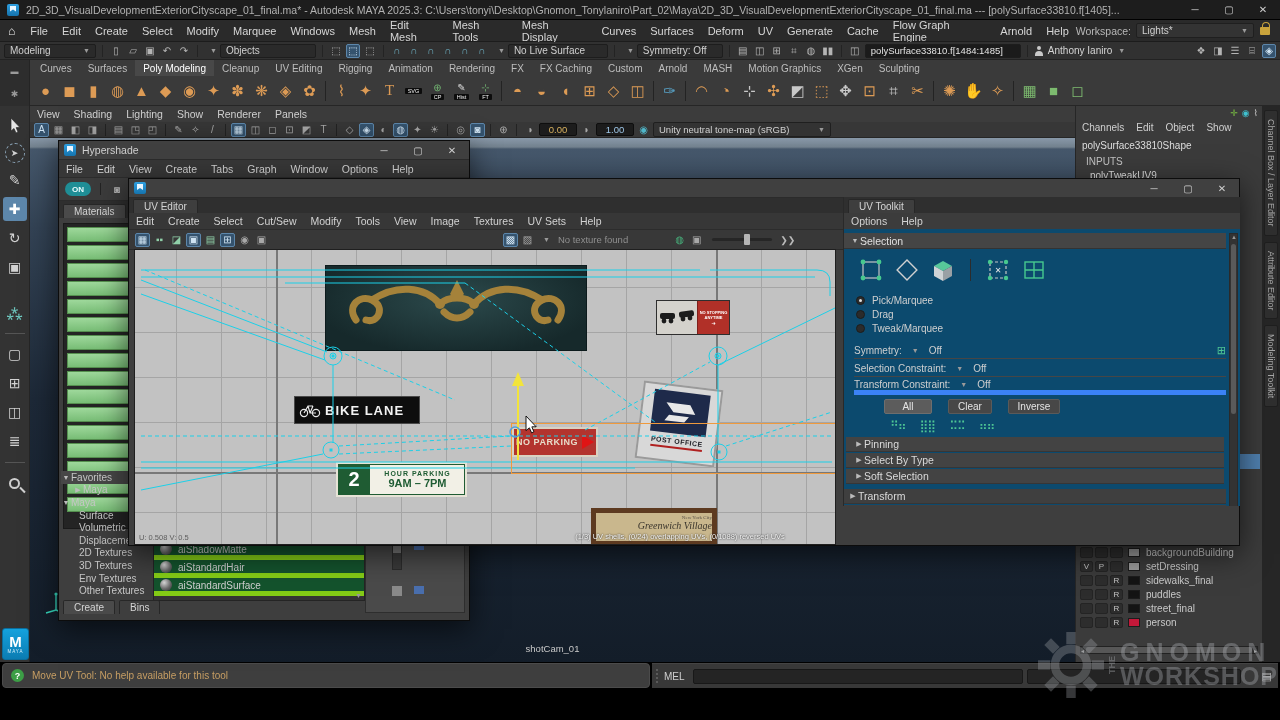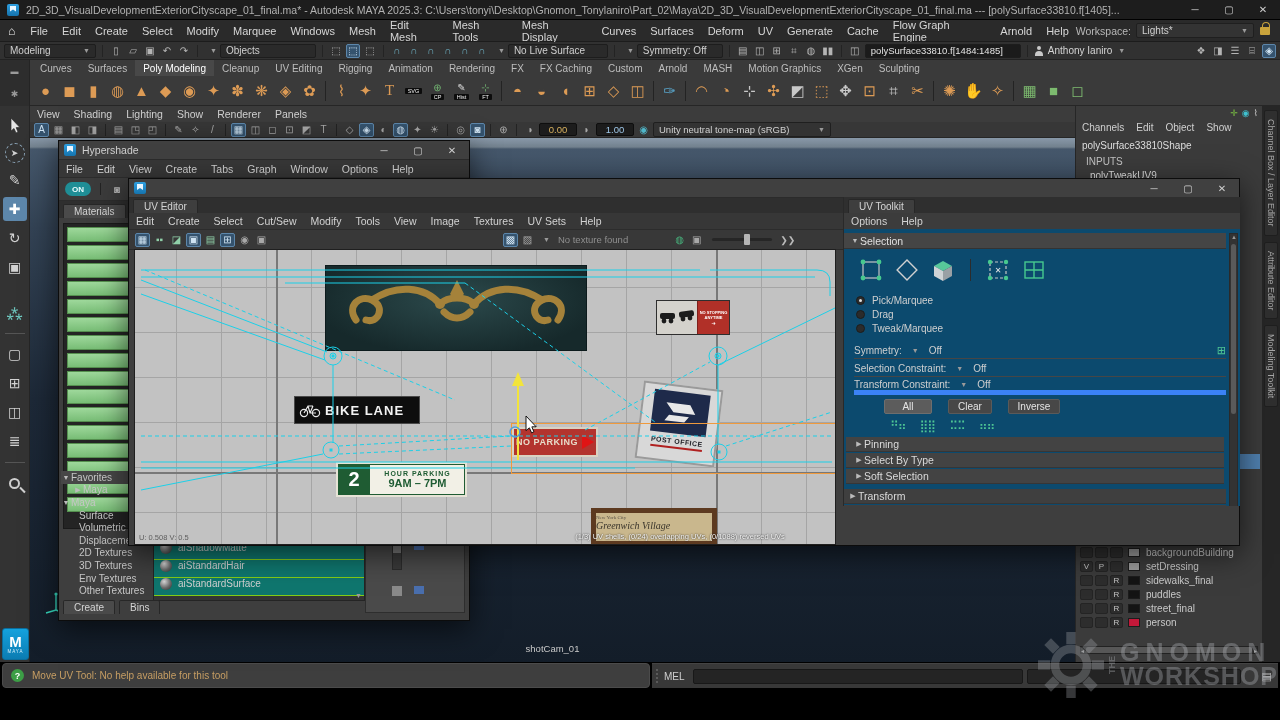--- a/index.html
+++ b/index.html
@@ -69,21 +69,21 @@
   .wtitle{height:19px;background:#404040;display:flex;align-items:center;border-bottom:1px solid #2b2b2b}
   .wtitle .t{font-size:10.5px;color:#cfcfcf;margin-left:6px}
   .wmenu{display:flex;align-items:center;background:#373737;border-bottom:1px solid #2c2c2c}
   .wmenu span{padding:0 7px;font-size:10.5px;color:#d2d2d2}
   .tabstrip{background:#2f2f2f;display:flex;align-items:flex-end}
   .wtab{background:#3e3e3e;color:#d4d4d4;font-size:10px;padding:1px 10px;border:1px solid #272727;border-bottom:none;border-radius:2px 2px 0 0;margin-left:4px}
   
   .gswatch{height:15px;margin:0 3px 3px;background:linear-gradient(#9ed89b,#78bd76);border:1px solid #55904f}
   .treerow{height:12.6px;display:flex;align-items:center;font-size:10px;color:#c6c6c6;white-space:nowrap;overflow:hidden}
   .arr{font-size:7px;color:#bbb;width:10px;text-align:center;flex:none}
-  .matrow{height:18px;display:flex;align-items:flex-start;background:#0f766e;border-bottom:1px solid #84cc16;font-size:10px;color:#cfcfcf}
+  .matrow{height:18px;display:flex;align-items:flex-end;background:#14532d;border-bottom:5px solid #84cc16;font-size:10px;color:#cfcfcf}
   .sphere{width:12px;height:12px;border-radius:50%;background:radial-gradient(circle at 35% 30%,#d6d6d6,#6a6a6a 55%,#2c2c2c);margin:0 6px;flex:none}
   
   #uvcanvas{position:absolute;left:5px;top:70px;width:702px;height:296px;overflow:hidden;border:1px solid #1f1f1f;
     background-color:#c2c2c2;
     background-image:linear-gradient(#a5a5a5 1px,transparent 1px),linear-gradient(90deg,#a5a5a5 1px,transparent 1px);
     background-size:45px 45px;background-position:-4px -8px}
   .darkline{position:absolute;background:#787878}
   .sign{position:absolute;overflow:hidden}
   #uvtoolkit{position:absolute;left:714px;top:18px;width:397px;height:309px;background:#0c4a6e;border-left:1px solid #292929;overflow:hidden}
   .sechdr{position:absolute;left:0;width:382px;height:16px;background:#454545;border-bottom:1px solid #333;display:flex;align-items:center;font-size:10.5px;color:#e0e0e0}
@@ -687,21 +687,21 @@
 
     <div class="sign flex" style="left:201px;top:212px;width:131px;height:35px;background:#f2f0e6;border:2px solid #e6e3d6;box-shadow:0 0 0 1px #1f5c33 inset">
       <span style="width:32px;height:100%;background:#1f5c33;display:flex;align-items:center;justify-content:center;font-size:20px;font-weight:bold;color:#fff">2</span>
       <span style="flex:1;display:flex;flex-direction:column;align-items:center;justify-content:center">
         <span style="font-size:7px;font-weight:bold;color:#1f5c33;letter-spacing:1px">HOUR PARKING</span>
         <span style="font-size:11px;font-weight:bold;color:#1f5c33">9AM – 7PM</span>
       </span>
     </div>
 
 
-    <div class="sign" style="left:456px;top:258px;width:126px;height:38px;background:#c9b78d;border:5px solid #5d3a20;display:flex;flex-direction:column;align-items:flex-start;font-family:'Liberation Serif',serif">
+    <div class="sign" style="left:456px;top:258px;width:126px;height:38px;background:#c9b78d;border:5px solid #5d3a20;display:flex;flex-direction:column;align-items:flex-end;font-family:'Liberation Serif',serif">
       <span style="font-size:5px;color:#5a5248;margin-top:2px">New York City</span>
       <span style="font-size:10px;font-style:italic;color:#3a352c">Greenwich Village</span>
     </div>
 
     <svg class="ab" style="left:0;top:0" width="702" height="296" viewBox="0 0 702 296">
       <g stroke="#1bd0e8" stroke-width="1" fill="none">
         <path d="M6,20 L565,20"></path>
         <path d="M6,27 L680,27"></path>
         <path d="M150,33 L330,33"></path>
         <path d="M575,20 L682,20 Q695,20 695,32 L695,46"></path>

